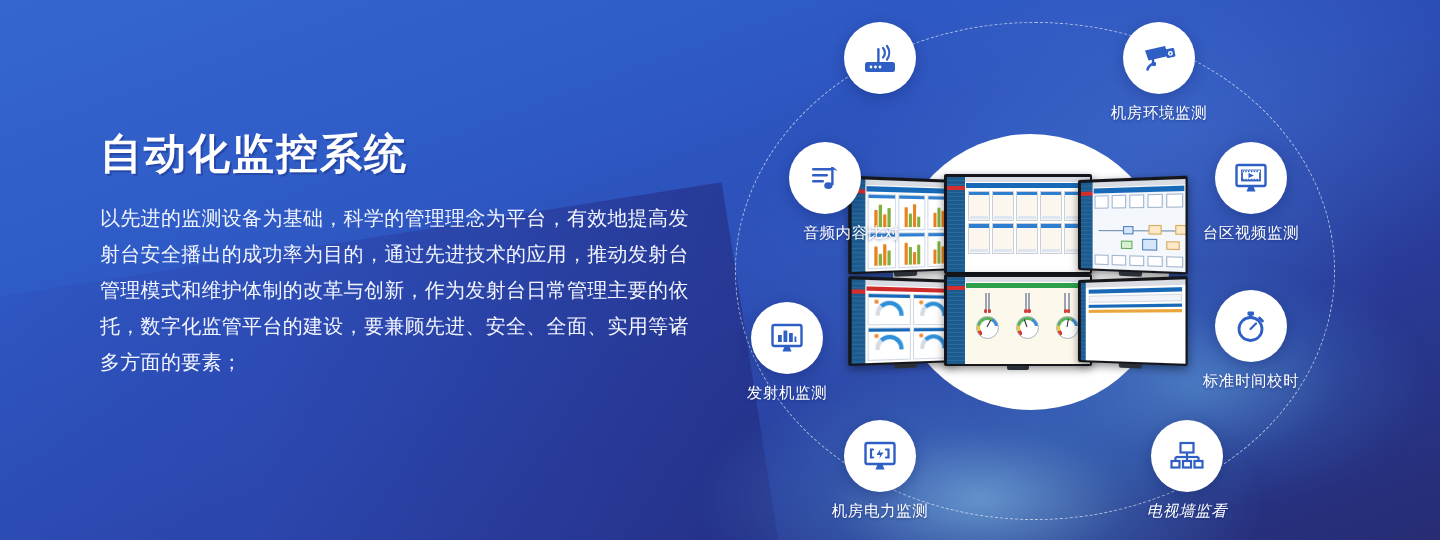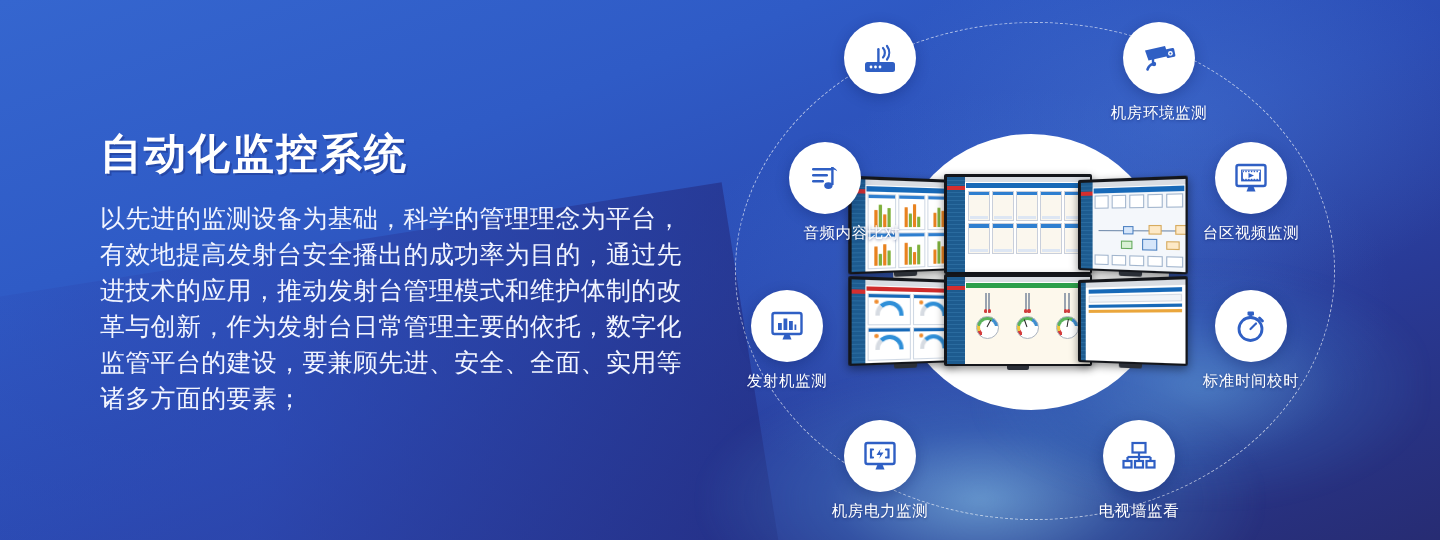--- a/index.html
+++ b/index.html
@@ -65,21 +65,21 @@
 
   
   .copy{ position:absolute; left:100px; top:133px; width:600px; }
   .headline{
     font-size:42px; line-height:1.0; font-weight:700; color:#ffffff;
     letter-spacing:2px;
     text-shadow:2px 2px 0 rgba(20,35,110,0.35);
   }
   .blurb{
     margin-top:25px;
-    font-size:25px;
+    font-size:20px;
     line-height:36px;
     color:#f2f5ff;
     letter-spacing:0.3px;
     width:600px;
   }
 
   
   .feat{ position:absolute; width:150px; text-align:center; }
   .bubble{
     width:72px; height:72px; margin:0 auto;
@@ -96,24 +96,24 @@
     letter-spacing:0.6px;
     white-space:nowrap;
     text-shadow:0 1px 3px rgba(12,30,100,0.55);
   }
 
   
   .f-signal { left:805px;  top:22px; }
   .f-env    { left:1084px; top:22px; }
   .f-audio  { left:750px;  top:142px;text-align:right; }
   .f-video  { left:1176px; top:142px; }
-  .f-trans  { left:712px;  top:290px; }
+  .f-trans  { left:712px;  top:302px; }
   .f-time   { left:1176px; top:290px; }
   .f-power  { left:805px;  top:420px; }
-  .f-wall   { left:1064px; top:420px; }
+  .f-wall   { left:1112px; top:420px;font-style:italic; }
 
   
   .wall{ position:absolute; left:852px; top:172px; width:330px; height:194px; }
 
   .mon{ position:absolute; background:#14161b; border-radius:2px; padding:2.5px;
         box-shadow:0 3px 9px rgba(0,0,0,0.45); }
   .mon .screen{ width:100%; height:100%; background:#fff; overflow:hidden; position:relative; display:flex; }
   .mon .stand{
     position:absolute; left:50%; transform:translateX(-50%);
     bottom:-4px; width:22px; height:4px; background:#2b2f37; border-radius:0 0 2px 2px;

